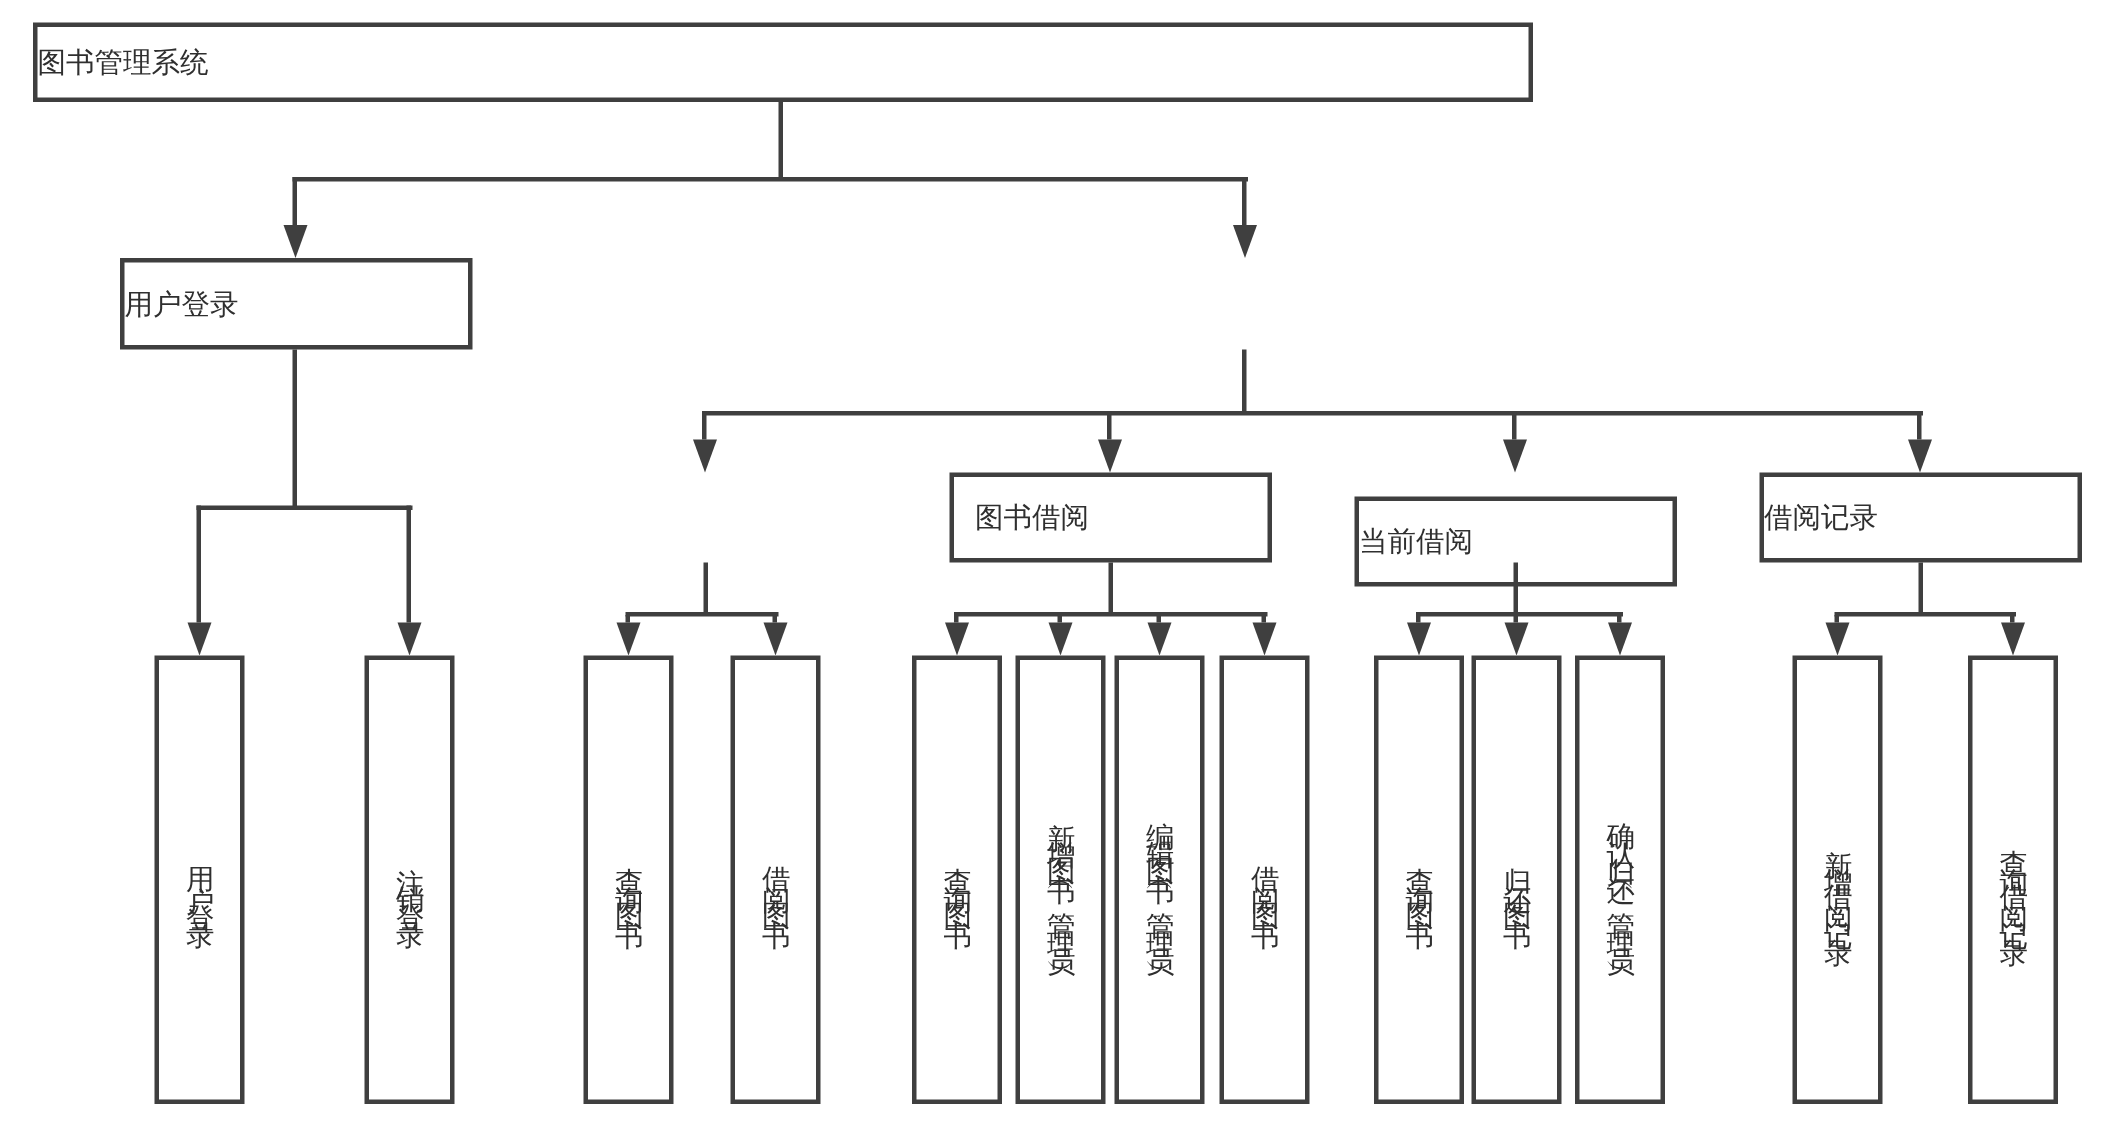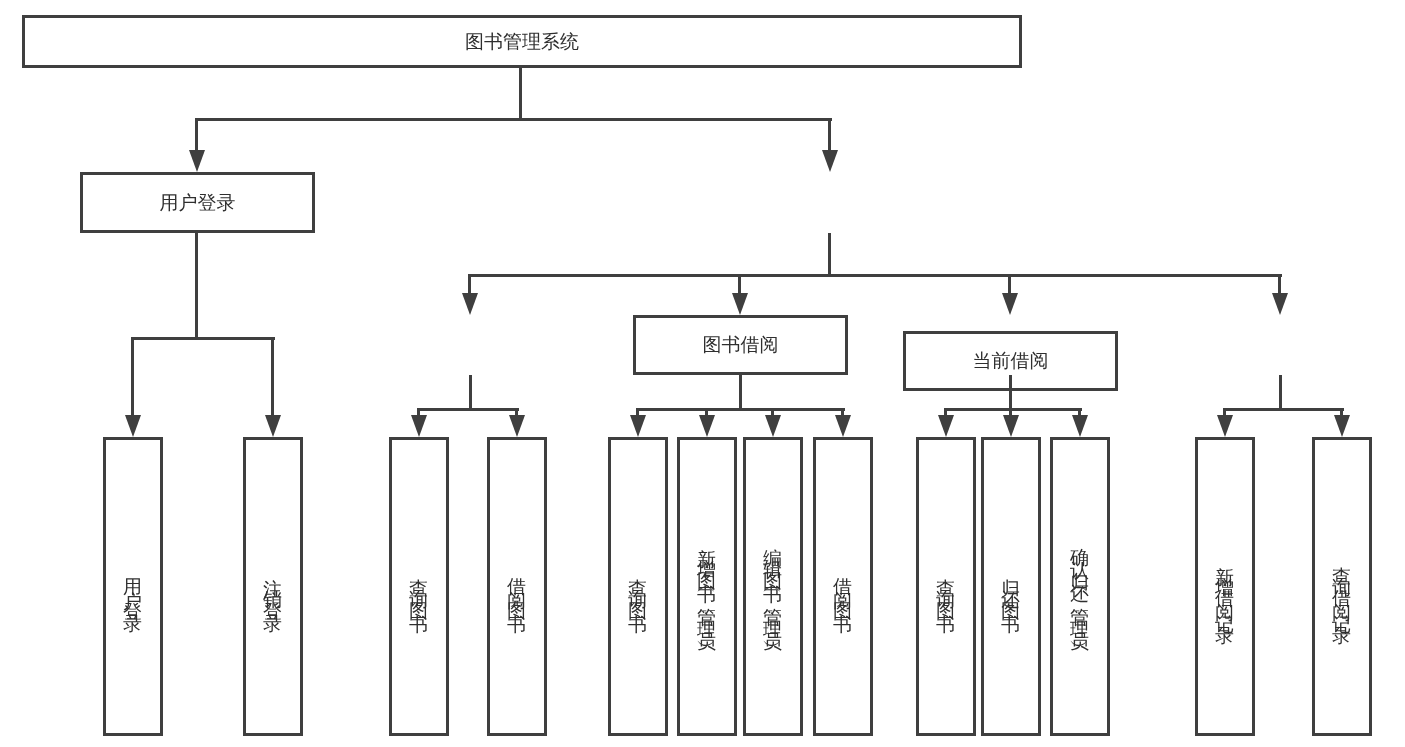--- a/index.html
+++ b/index.html
@@ -21,21 +21,21 @@
     background: var(--background);
     overflow: hidden;
   }
   .box {
     position: absolute;
     box-sizing: border-box;
     border: 3px solid var(--line);
     background: var(--background);
     display: flex;
     align-items: center;
-    justify-content: center;
+    justify-content: flex-start;
     color: var(--text);
     font-size: 19px;
   }
   .leaf {
     position: absolute;
     box-sizing: border-box;
     border: 3px solid var(--line);
     background: var(--background);
     display: flex;
     align-items: center;
@@ -133,25 +133,28 @@
     </div>
   <div class="arrow a-mid" style="left:1001px; top:274px;">
       <div class="stem"></div>
       <div class="head"></div>
     </div>
   <div class="arrow a-mid" style="left:1271px; top:274px;">
       <div class="stem"></div>
       <div class="head"></div>
     </div>
 
-  <div class="box" style="left:633px; top:315px; width:215px; height:60px;">
+  <div class="box" style="left:633px; top:315px; width:215px; height:60px;padding-left:14px;">
     <span>图书借阅</span>
   </div>
   <div class="box" style="left:903px; top:315px; width:215px; height:60px;margin-top:16px;">
     <span>当前借阅</span>
+  </div>
+  <div class="box" style="left:1173px; top:315px; width:215px; height:60px;">
+    <span>借阅记录</span>
   </div>
 
   <div class="vline" style="left:469px; top:375px; width:3px; height:35px;"></div>
   <div class="hline" style="left:417px; top:408px; width:102px; height:3px;"></div>
   <div class="arrow a-short" style="left:410px; top:410px;">
       <div class="stem"></div>
       <div class="head"></div>
     </div>
   <div class="arrow a-short" style="left:508px; top:410px;">
       <div class="stem"></div>

